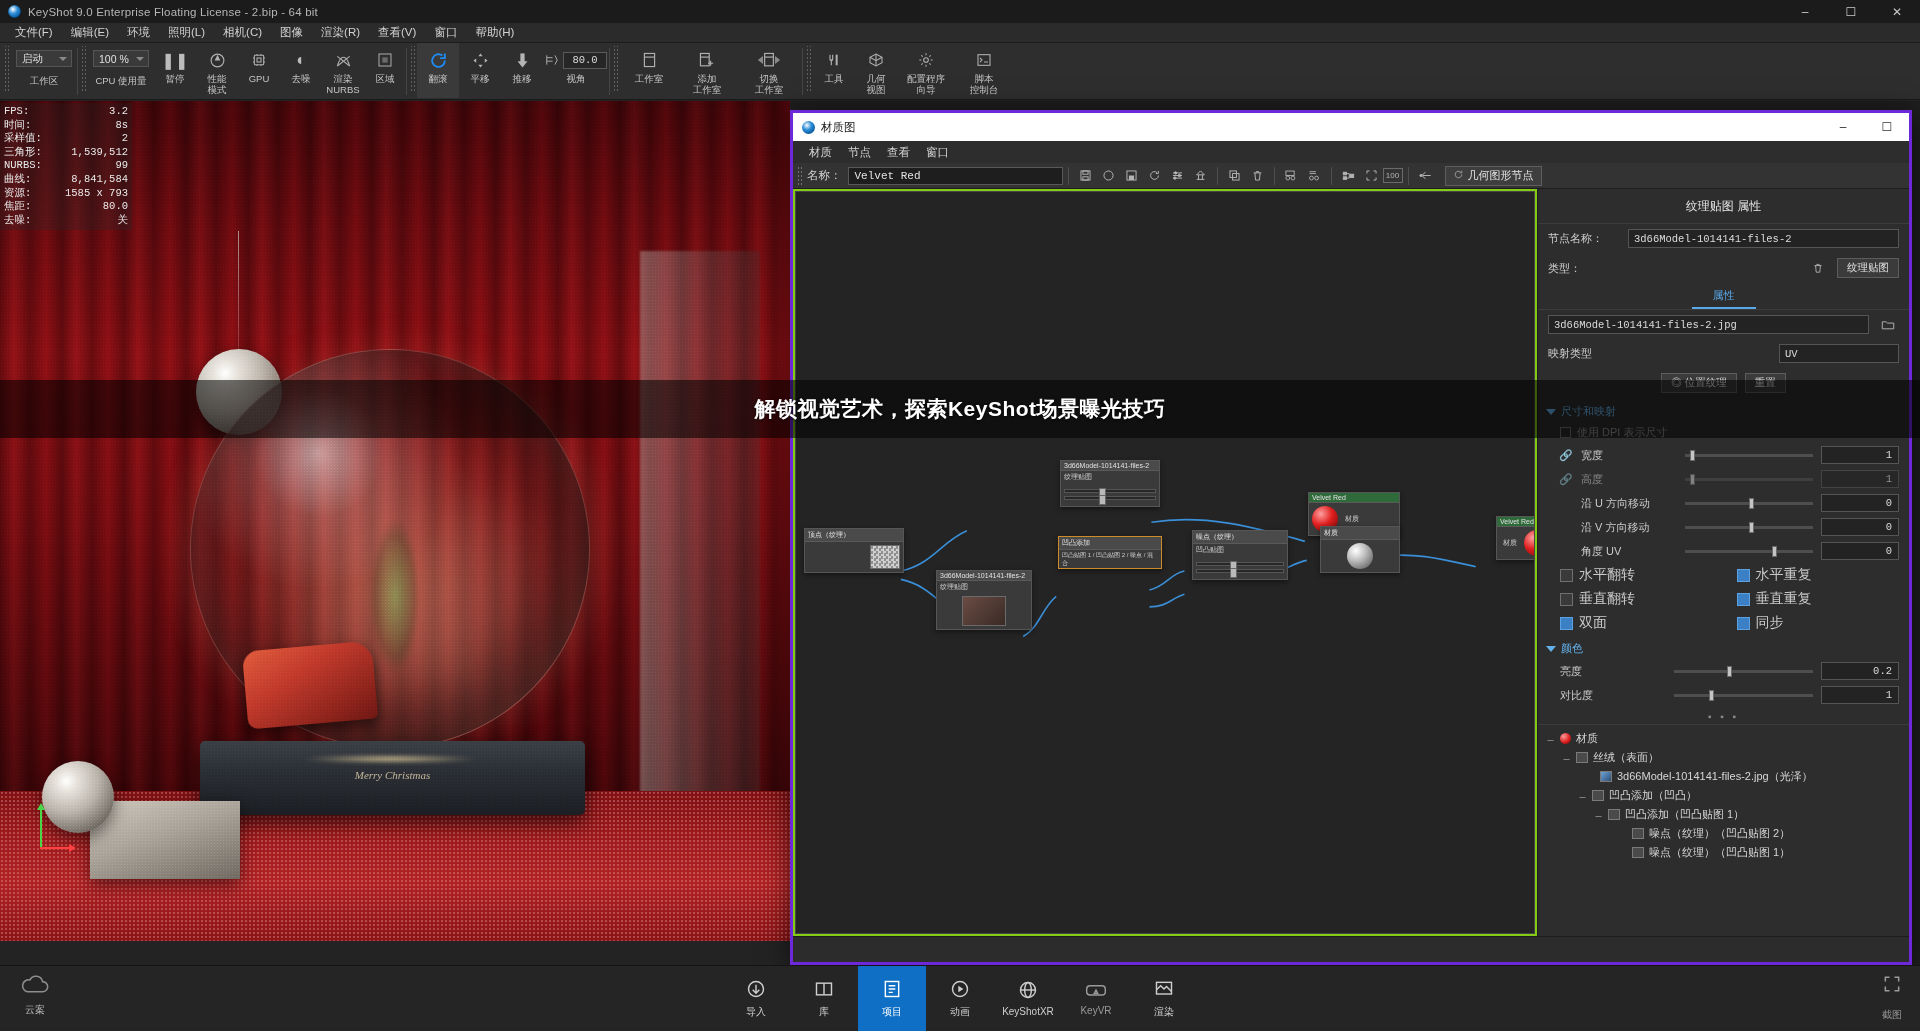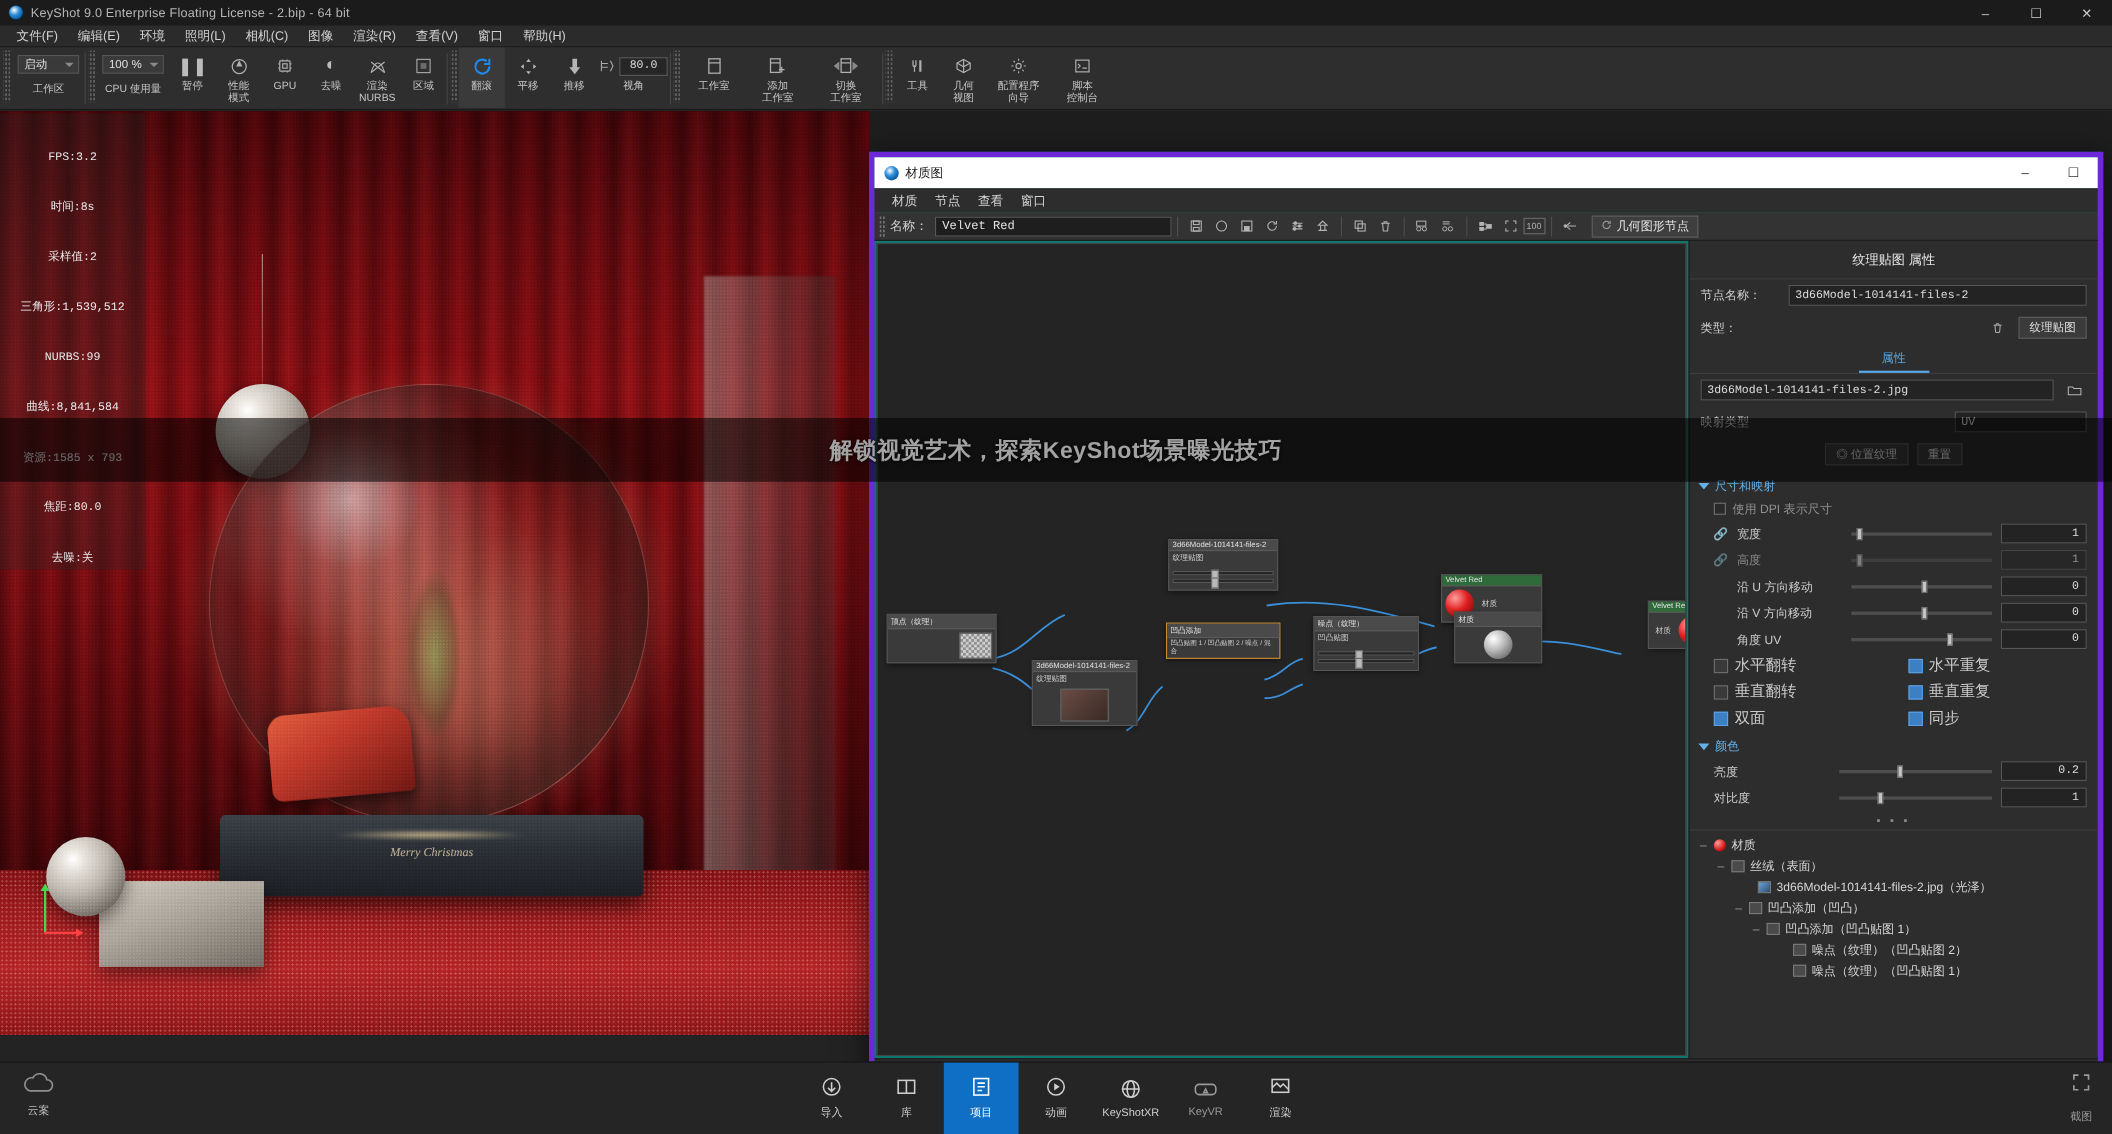--- a/index.html
+++ b/index.html
@@ -189,40 +189,40 @@
     border-top: 4px solid transparent; border-bottom: 4px solid transparent; border-left: 7px solid #ff4141;
   }
 
   
   .hud {
     position: absolute; left: 0; top: 2px; width: 132px;
     font-family: "Liberation Mono", monospace; font-size: 10.5px; color: #e9e9e9;
     padding: 2px 4px 3px 4px; line-height: 13.6px;
     background: rgba(40,40,40,.30);
   }
-  .hud .row { display: flex; justify-content: center; margin-top: 32px; }
+  .hud .row { display: flex; justify-content: space-between; }
   .hud .k { white-space: nowrap; }
   .hud .v { white-space: nowrap; }
 
   
   .banner {
     position: absolute; left: 0; top: 380px; width: 790px; height: 58px;
     background: rgba(0,0,0,.55); display: flex; align-items: center; justify-content: center;
     z-index: 6;
   }
   .banner-text {
-    color: #a3a3a3; font-size: 21px; font-weight: bold; letter-spacing: .5px;
+    color: #ffffff; font-size: 21px; font-weight: bold; letter-spacing: .5px;
     text-shadow: 0 1px 3px rgba(0,0,0,.8);
   }
 
   
   .mgwin {
     position: absolute; left: 790px; top: 110px; width: 1122px; height: 855px;
-    background: #0f766e; border: 5px solid #6d28d9; box-shadow: 0 4px 26px rgba(0,0,0,.6);
-    display: flex; flex-direction: column; margin-top: 28px;
+    background: #84cc16; border: 3px solid #6d28d9; box-shadow: 0 4px 26px rgba(0,0,0,.6);
+    display: flex; flex-direction: column;
   }
   .mg-title {
     height: 28px; background: #ffffff; display: flex; align-items: center; padding-left: 9px; position: relative;
   }
   .mg-logo {
     width: 13px; height: 13px; border-radius: 50%; flex: none; margin-right: 6px;
     background: radial-gradient(circle at 38% 33%, #ffffff 0%, #2f8fd8 38%, #0c5fa5 70%, #062f58 100%);
   }
   .mg-title-text { color: #1a1a1a; font-size: 11.5px; }
   .mg-title-ctrls { position: absolute; right: 0; top: 0; height: 28px; display: flex; }

